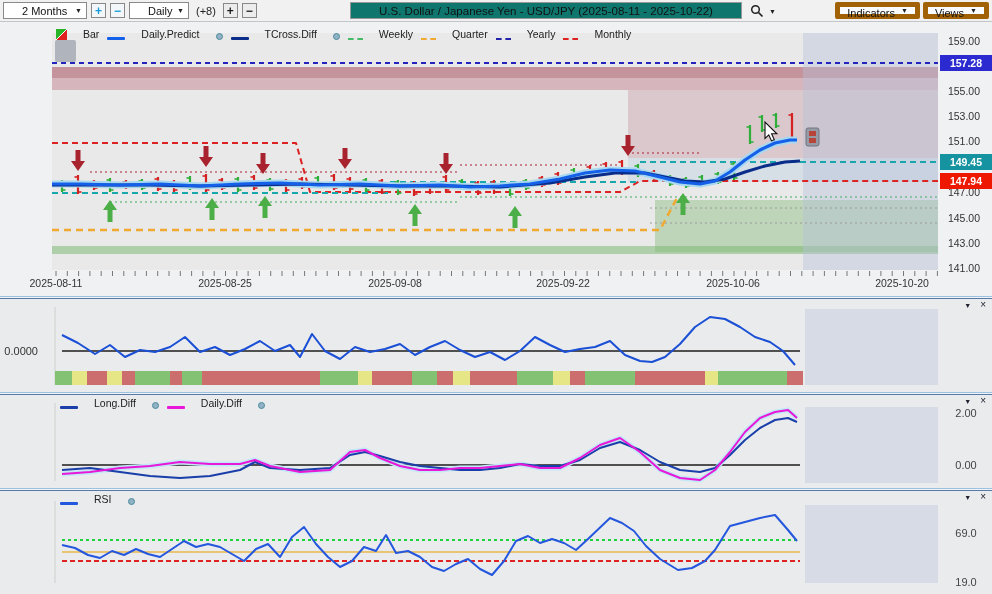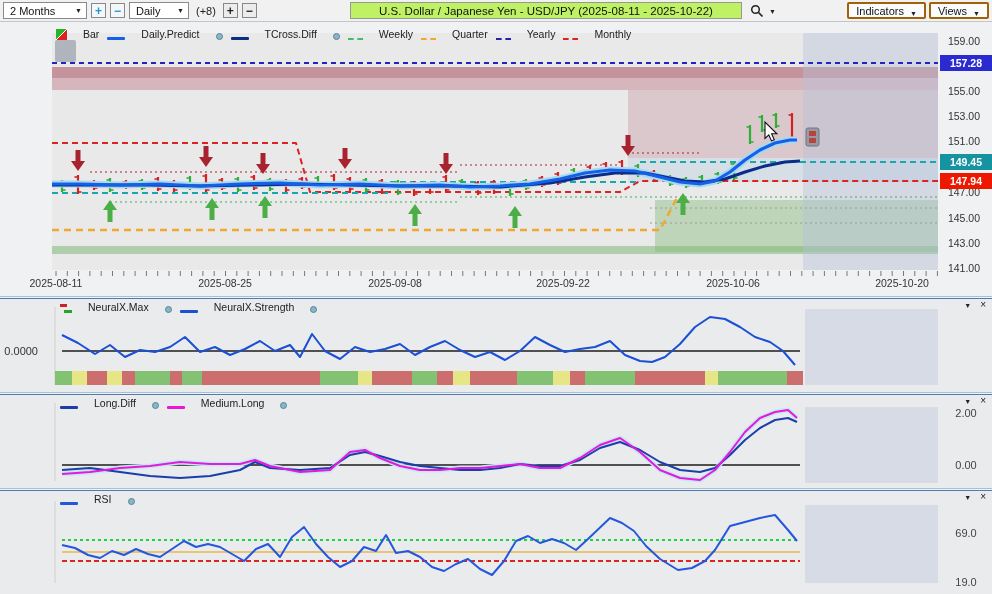--- a/index.html
+++ b/index.html
@@ -5,35 +5,35 @@
   html,body{margin:0;padding:0}
   body{width:992px;height:594px;position:relative;overflow:hidden;
        font-family:"Liberation Sans",sans-serif;background:#f2f3f4;font-size:11px;color:#111}
   #app{position:absolute;left:0;top:0;width:992px;height:594px;background:#f2f3f4}
 
   
   .toolbar{position:absolute;top:0;left:0;width:992px;height:22px;background:#f1f1f1;
            border-bottom:1px solid #c2c6ca;box-sizing:border-box}
   .tb-left{position:absolute;left:3px;top:2px;display:flex;align-items:center;gap:4px}
   .select{height:17px;background:#fff;border:1px solid #8a8a8a;display:flex;align-items:center;
-          justify-content:space-between;font-size:11px;padding:0 4px 0 6px;box-sizing:border-box;color:#111}
+          justify-content:space-between;font-size:11px;padding:0 4px 0 18px;box-sizing:border-box;color:#111}
   .w84{width:84px}.w74{width:60px}
   .arr{font-size:7px;color:#222;line-height:1}
   .tbtn{width:15px;height:15px;border:1px solid #888;background:#f3f7fa;font-size:12px;font-weight:bold;
         display:flex;align-items:center;justify-content:center;line-height:1;box-sizing:border-box}
   .tbtn.blue{color:#149ad8}
   .tbtn.dark{color:#1c1c1c;background:#ececec}
   .paren{font-size:11px;color:#222;margin:0 3px}
-  .titlebox{position:absolute;left:350px;top:2px;width:392px;height:17px;background:#bef264;
+  .titlebox{position:absolute;left:350px;top:2px;width:392px;height:17px;background:#0f766e;
             border:1px solid #979797;font-size:11.5px;display:flex;align-items:center;
             justify-content:center;color:#111;box-sizing:border-box;white-space:nowrap}
   .searchwrap{position:absolute;left:750px;top:4px;display:flex;align-items:center;gap:5px}
   .rightbtns{position:absolute;right:3px;top:2px;display:flex;gap:3px}
-  .rbtn{height:17px;border:2px solid #a16207;background:#fafbfc;font-size:11px;display:flex;
-        align-items:flex-end;padding:0 7px;gap:6px;border-radius:2px;color:#111;box-sizing:border-box}
+  .rbtn{height:17px;border:5px solid #a16207;background:#fafbfc;font-size:11px;display:flex;
+        align-items:flex-start;padding:0 7px;gap:6px;border-radius:2px;color:#111;box-sizing:border-box}
 
   
   .panel{position:absolute;left:0;width:992px}
   #panel-main{top:22px;height:274px;background:#f0f1f2}
   #panel-neural{top:299px;height:93px;background:#eaebec}
   #panel-diff{top:395px;height:93px;background:#eaebec}
   #panel-rsi{top:491px;height:103px;background:#eaebec}
   .sep{position:absolute;left:0;width:992px;height:3px;
        background:linear-gradient(to bottom,#9fc2dc 0 1px,#eef4f9 1px 2px,#5878a8 2px 3px)}
   .sep-1{top:296px}.sep-2{top:392px}.sep-3{top:488px}
@@ -459,32 +459,20 @@
           <rect x="553" y="72" width="17" height="14" fill="#e6e687"></rect>
           <rect x="570" y="72" width="15" height="14" fill="#cc6e6e"></rect>
           <rect x="585" y="72" width="50" height="14" fill="#83c173"></rect>
           <rect x="635" y="72" width="70" height="14" fill="#cc6e6e"></rect>
           <rect x="705" y="72" width="13" height="14" fill="#e6e687"></rect>
           <rect x="718" y="72" width="69" height="14" fill="#83c173"></rect>
           <rect x="787" y="72" width="16" height="14" fill="#cc6e6e"></rect>
         </g>
         <text x="38" y="56" font-size="11" fill="#333" text-anchor="end" font-family="Liberation Sans, sans-serif">0.0000</text>
       </svg>
-    <div class="legend plegend">
-      <div class="leg-item">
-        <span class="nmaxicon"></span>
-        <span>NeuralX.Max</span>
-        <span class="dot"></span>
-      </div>
-      <div class="leg-item">
-        <span class="sw" style="background: rgb(26, 79, 214);"></span>
-        <span>NeuralX.Strength</span>
-        <span class="dot"></span>
-      </div>
-    </div>
     <div class="pctrl">
       <span class="col">▼</span>
       <span class="x">×</span>
     </div>
   </div>
 
   <div class="sep sep-2"></div>
 
   <div class="panel" id="panel-diff">
     <svg class="chart" width="992" height="93" viewBox="0 0 992 93">
@@ -498,21 +486,21 @@
         <text x="966" y="74" font-size="11" fill="#444" text-anchor="middle" font-family="Liberation Sans, sans-serif">0.00</text>
       </svg>
     <div class="legend plegend">
       <div class="leg-item">
         <span class="sw" style="background: rgb(26, 63, 170);"></span>
         <span>Long.Diff</span>
         <span class="dot"></span>
       </div>
       <div class="leg-item">
         <span class="sw" style="background: rgb(232, 24, 216);"></span>
-        <span>Medium.Long</span>
+        <span>Daily.Diff</span>
         <span class="dot"></span>
       </div>
     </div>
     <div class="pctrl">
       <span class="col">▼</span>
       <span class="x">×</span>
     </div>
   </div>
 
   <div class="sep sep-3"></div>

